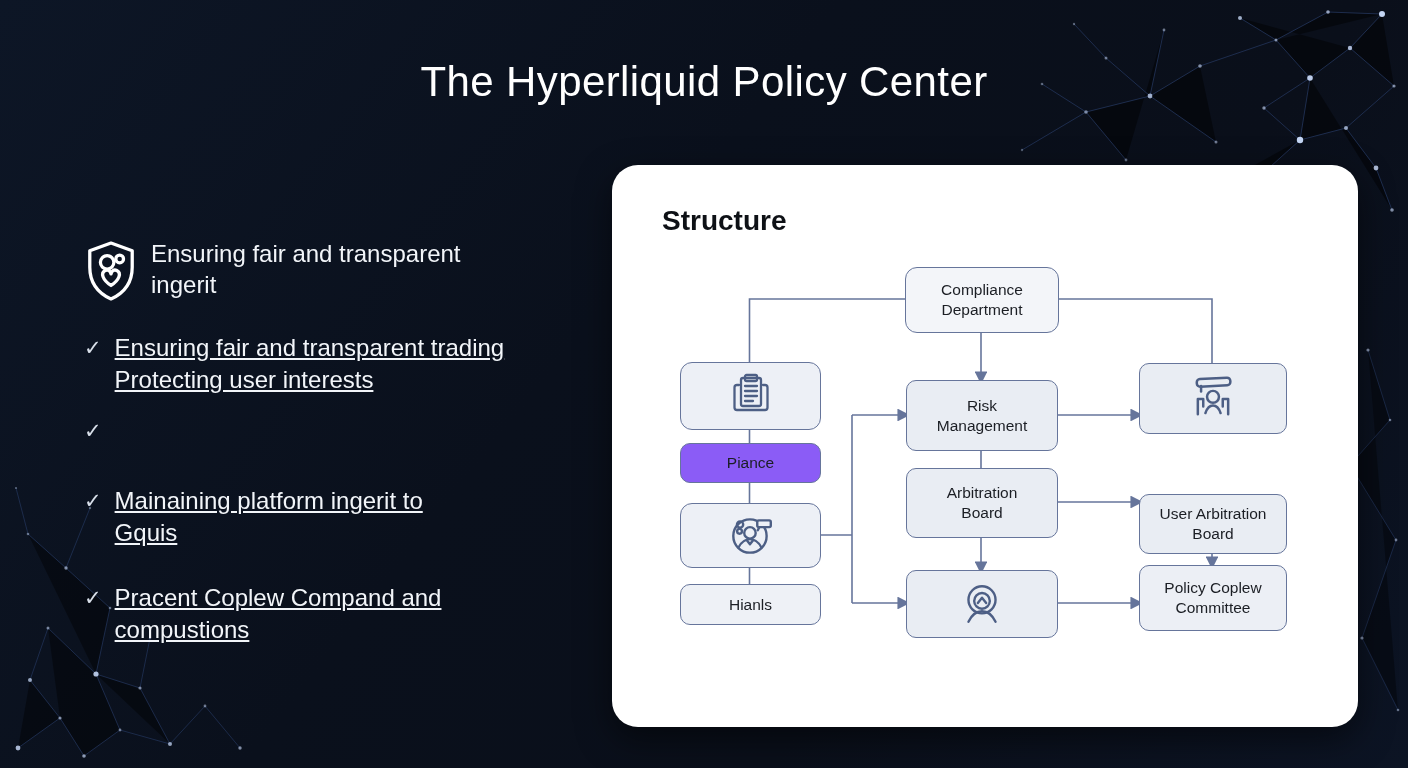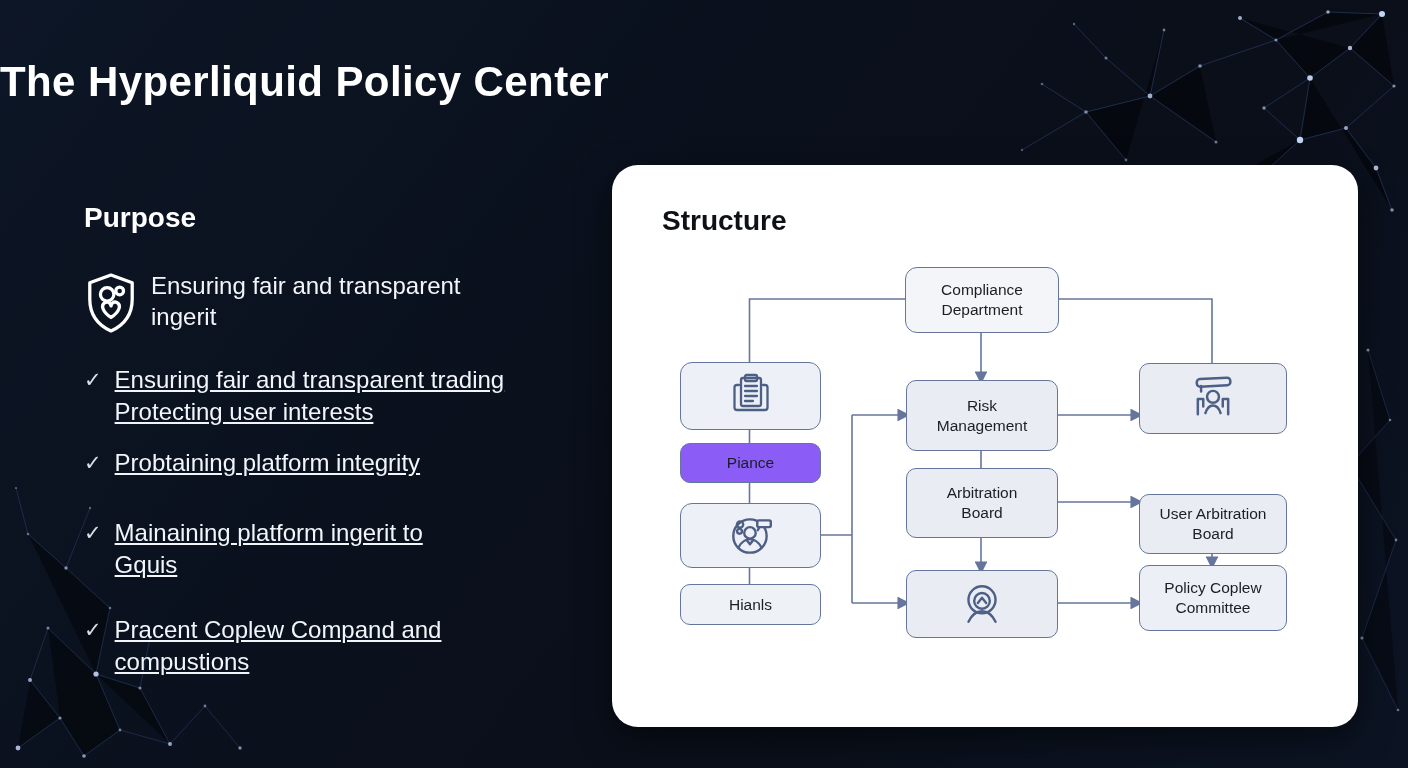--- a/index.html
+++ b/index.html
@@ -13,22 +13,22 @@
     background:linear-gradient(128deg,#0d1626 0%,#0a101c 42%,#0a0f1a 68%,#0c1424 100%);
   }
   .bg-net{position:absolute;pointer-events:none;}
   .bg-tr{top:0;right:0;}
   .bg-bl{bottom:0;left:0;}
   .bg-rs{top:240px;right:0;}
 
   
   .title{
     position:absolute;top:58px;left:0;width:100%;
-    margin:0;
-    font-size:42px;font-weight:700;color:#ffffff;letter-spacing:.4px;
+    text-align:center;margin:0;
+    font-size:42px;font-weight:400;color:#ffffff;letter-spacing:.4px;
   }
 
   
   .purpose{position:absolute;left:84px;top:202px;width:500px;color:#eef2f7;}
   .purpose h2{margin:0;font-size:28px;font-weight:700;color:#ffffff;}
   .lead{display:flex;gap:13px;margin-top:36px;align-items:flex-start;}
   .lead svg{flex:0 0 auto;margin-top:2px;}
   .lead p{margin:0;font-size:24px;line-height:31px;color:#f2f5f9;}
   .lead p span{white-space:nowrap;}
   .checks{list-style:none;margin:30px 0 0 0;padding:0;}
@@ -145,42 +145,40 @@
       <circle cx="12" cy="225" r="1.8" opacity=".6"></circle>
         <circle cx="58" cy="300" r="1.4" opacity=".5"></circle>
       <circle cx="24" cy="398" r="1.6" opacity=".55"></circle>
         <circle cx="60" cy="470" r="1.3" opacity=".45"></circle>
     </g>
   </svg>
 
   <h1 class="title">The Hyperliquid Policy Center</h1>
 
   <section class="purpose">
-    <h2>Purpose</h2>
 
     <div class="lead">
       <svg width="54" height="62" viewBox="0 0 56 64">
         <g fill="none" stroke="#ffffff" stroke-width="3.4" stroke-linejoin="round" stroke-linecap="round">
           <path d="M28 3 L50 11 V28 C50 45 41 55 28 61 C15 55 6 45 6 28 V11 Z"></path>
           <circle cx="24" cy="23" r="7"></circle>
           <circle cx="37" cy="19.5" r="4"></circle>
           <path d="M28 47 C19 41 17 34 22 31.5 C25 30 27.5 32 28 35 C28.5 32 31 30 34 31.5 C39 34 37 41 28 47 Z"></path>
         </g>
       </svg>
       <p><span>Ensuring fair and transparent</span><br><span>ingerit</span></p>
     </div>
 
     <ul class="checks">
       <li>
         <span class="ck">✓</span>
         <p><span>Ensuring fair and transparent trading</span><br><span>Protecting user interests</span></p>
       </li>
       <li>
         <span class="ck">✓</span>
-        <p><span>Probtaining platform integrity</span><br><span></span></p>
       </li>
       <li>
         <span class="ck">✓</span>
         <p><span>Mainaining platform ingerit to</span><br><span>Gquis</span></p>
       </li>
       <li>
         <span class="ck">✓</span>
         <p><span>Pracent Coplew Compand and</span><br><span>compustions</span></p>
       </li>
     </ul>

